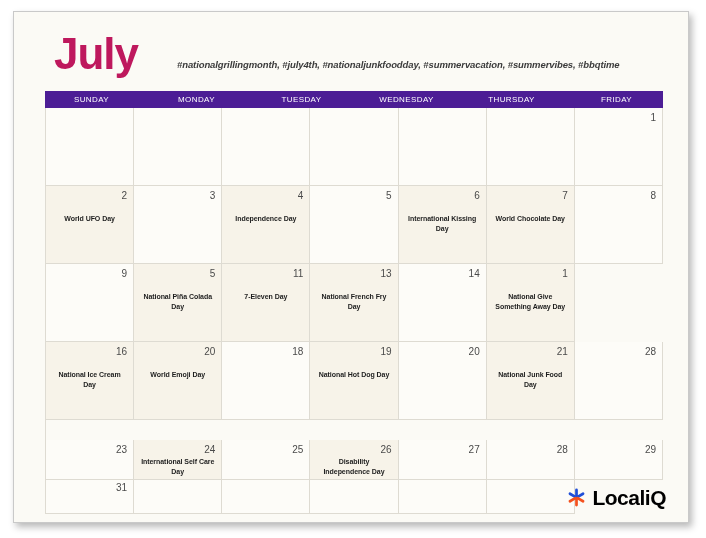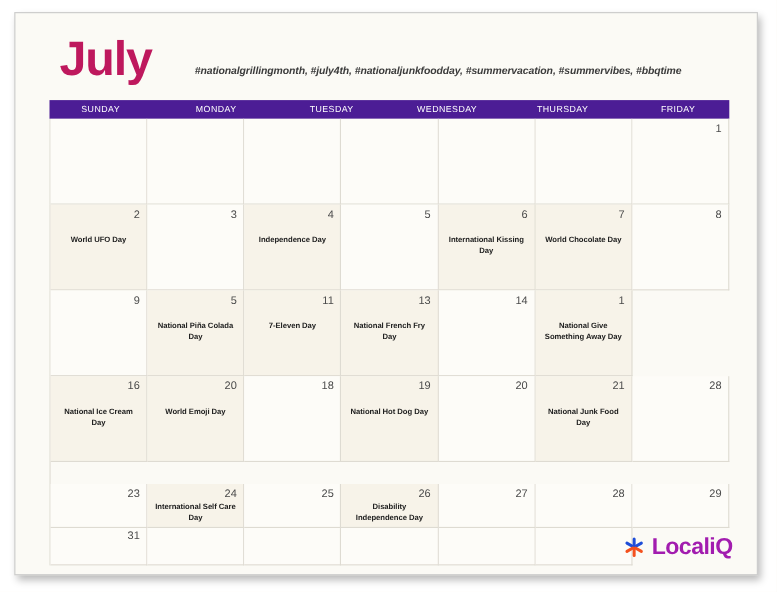--- a/index.html
+++ b/index.html
@@ -150,21 +150,21 @@
     gap: 5px;
   }
   #brand-mark {
     width: 21px;
     height: 21px;
     display: block;
   }
   #brand-name {
     font-size: 21px;
     font-weight: bold;
-    color: #a21caf;
+    color: #000000;
     letter-spacing: -0.5px;
     line-height: 21px;
   }
 </style>
 </head>
 <body>
 
 <div id="calendar-card">
 
   <div id="card-header">

